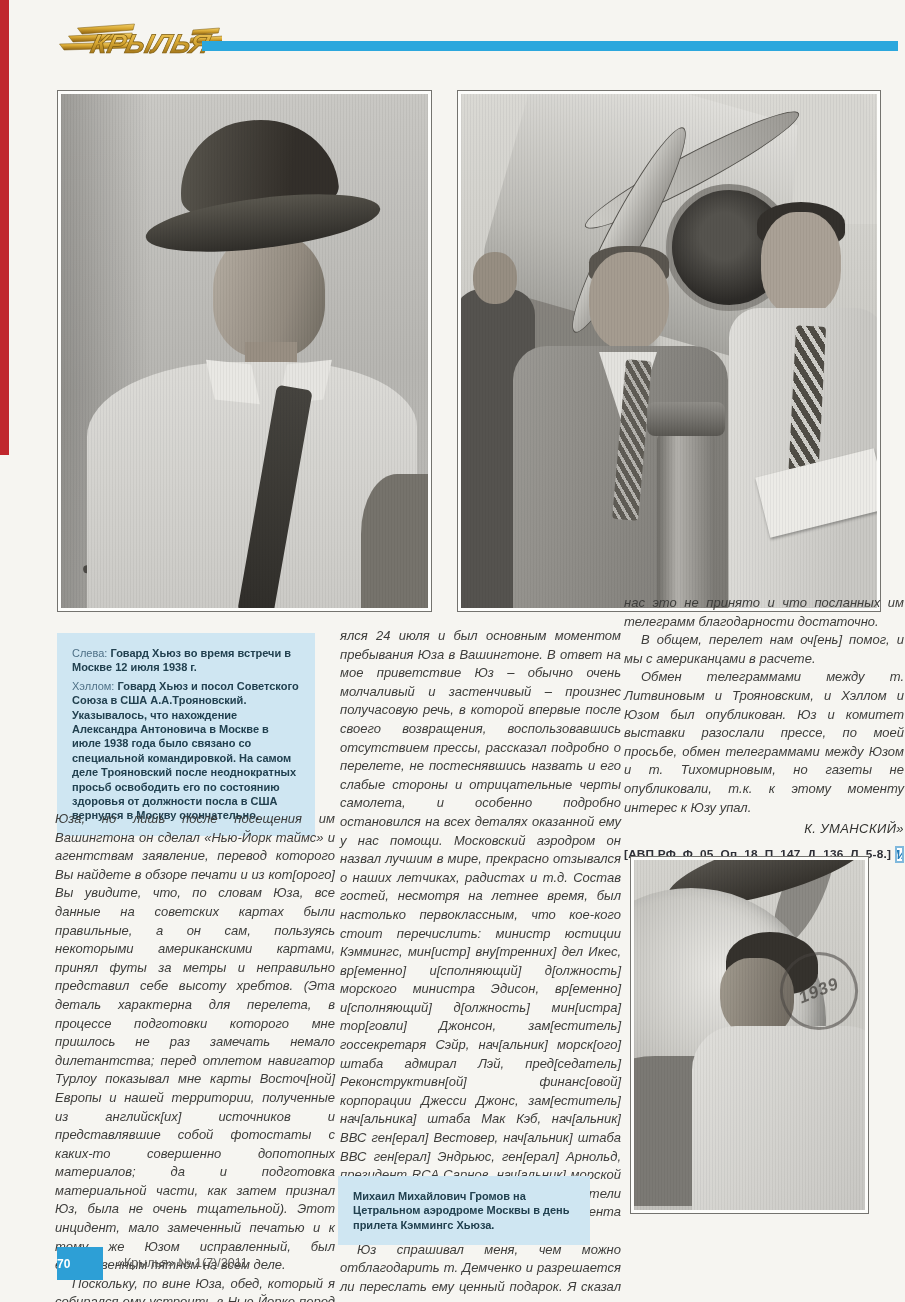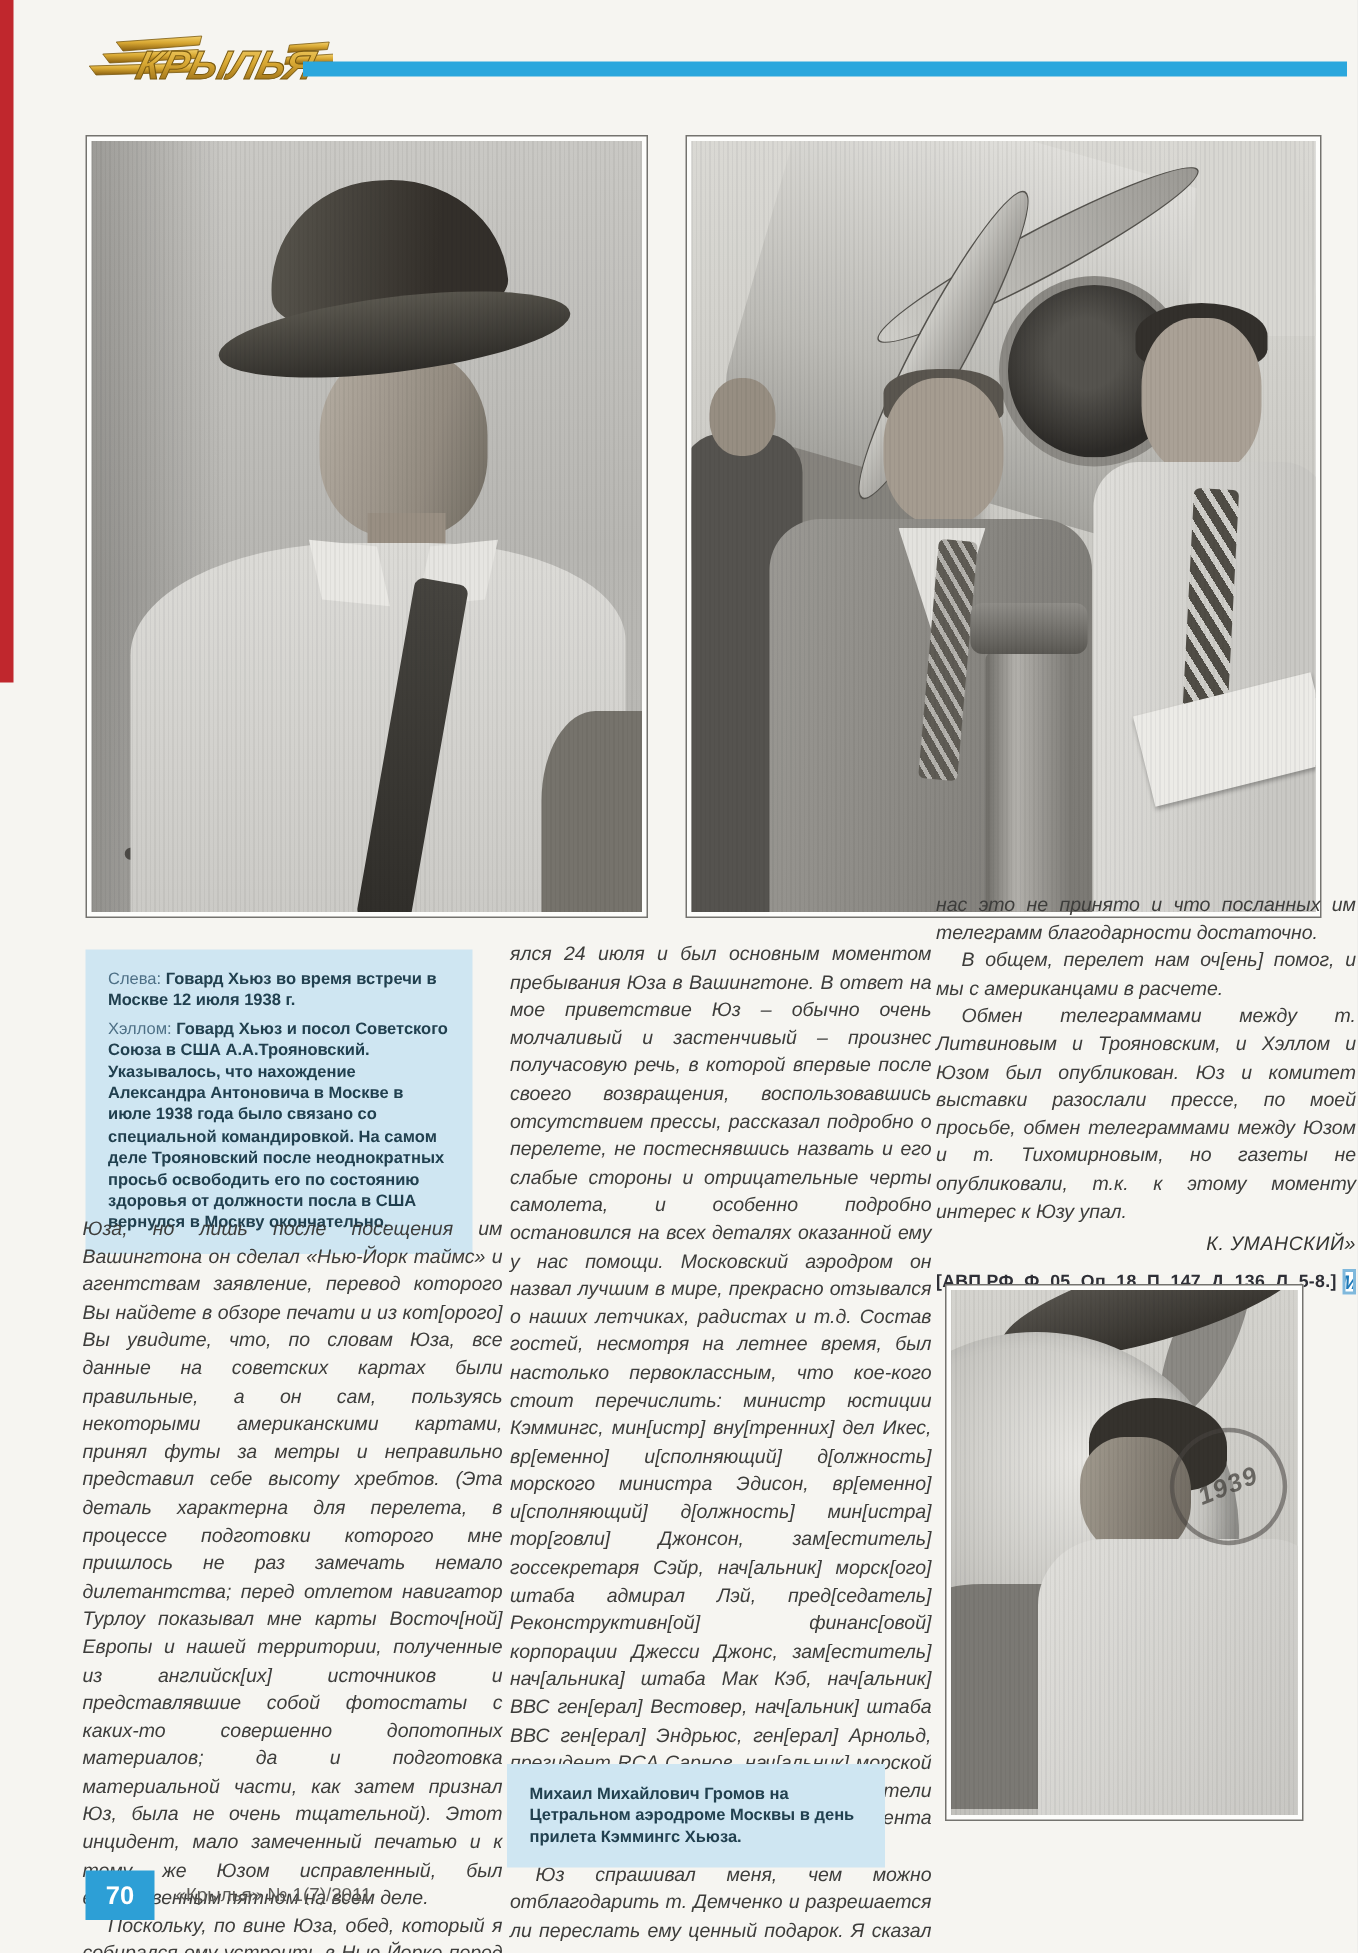--- a/index.html
+++ b/index.html
@@ -118,21 +118,21 @@
   .signature{text-align:right;font-style:italic;letter-spacing:.4px;margin-top:3px !important;
      text-indent:0 !important;color:#343431;}
   .citation-row{margin-top:6px;display:flex;align-items:center;gap:4px;font-style:normal;
      font-size:11.8px;color:#2e2f36;white-space:nowrap;font-weight:bold;letter-spacing:.2px;}
   .m-logo{display:inline-flex;align-items:flex-start;justify-content:center;width:27px;height:17px;
      background:#fff;border:2px solid #7fb8dc;box-sizing:border-box;overflow:hidden;}
   .m-logo span{font-style:italic;font-weight:bold;font-size:13px;line-height:13px;color:#1f7ab8;
      transform:skewX(-10deg);border-bottom:2px solid #1f7ab8;}
   
   .page-badge{position:absolute;left:57px;top:1247px;width:46px;height:33px;background:#2d9fd6;
-     display:flex;align-items:center;justify-content:center;color:#fff;font-weight:bold;font-size:17px;}
+     display:flex;align-items:center;justify-content:flex-start;color:#fff;font-weight:bold;font-size:12px;}
   .issue{position:absolute;left:117px;top:1256px;font-size:12.5px;color:#5c5b57;}
 </style>
 </head>
 <body>
 
 <div class="page">
 
   <div class="red-stripe"></div>
 
   <div class="logo-wrap">

